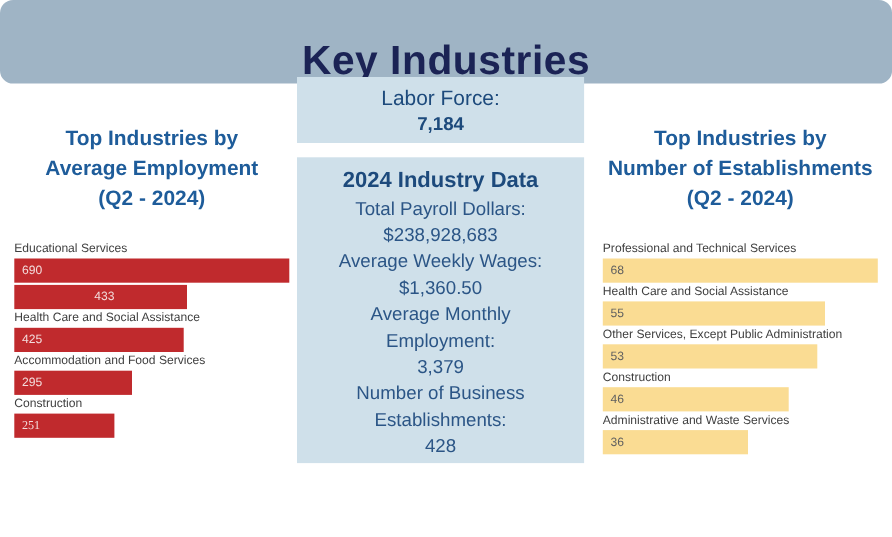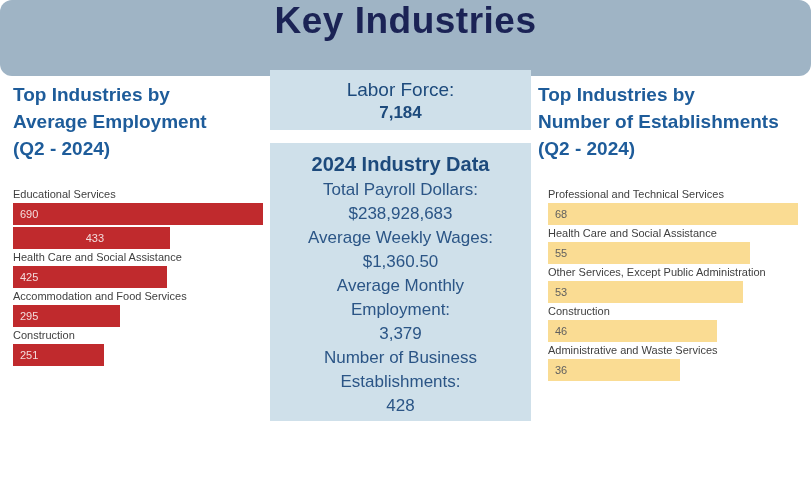--- a/index.html
+++ b/index.html
@@ -9,21 +9,21 @@
     width:811px; height:488px;
     background:#ffffff;
     font-family:"Liberation Sans", "DejaVu Sans", sans-serif;
     overflow:hidden;
   }
   .band {
     background:#9fb4c5;
     width:811px;
     position:absolute; left:0;
   }
-  .header-band { top:0; height:76px; display:flex; align-items:flex-start; justify-content:center;border-radius:12px; }
+  .header-band { top:0; height:76px; display:flex; align-items:flex-end; justify-content:center;border-radius:12px; }
   .page-title {
     color:#1b2355;
     font-size:37px;
     font-weight:800;
     letter-spacing:0.5px;
   }
   .footer-band {
     bottom:0; height:56px;
     display:flex; flex-direction:column; align-items:center; justify-content:center;
     gap:2px;
@@ -35,21 +35,22 @@
     line-height:21px;
     letter-spacing:0.1px;
     white-space:nowrap;
   }
 
   
   .side-panel { position:absolute; top:61px; }
   .left-panel  { left:13px;  width:250px; }
   .right-panel { left:538px; width:270px; }
   .panel-title {
-    margin-top:20px;
+    margin-top:52px;
+    text-align:center;
     color:#1e5c9a;
     font-weight:bold;
     font-size:19px;
     line-height:27px;
     white-space:nowrap;
   }
   .chart { margin-top:26px; }
   .right-panel .chart { margin-left:10px; width:250px; }
   .bar-row { margin-bottom:2px; }
   .bar-label {
@@ -136,21 +137,21 @@
         </div>
         <div class="bar-row">
           <div class="bar-label">Accommodation and Food Services</div>
           <div class="bar" style="width: 42.7536%; background: rgb(192, 42, 45);">
             <span class="bar-value" style="color: rgb(243, 220, 220); text-align: center;">295</span>
           </div>
         </div>
         <div class="bar-row">
           <div class="bar-label">Construction</div>
           <div class="bar" style="width: 36.3768%; background: rgb(192, 42, 45);">
-            <span class="bar-value" style="color: rgb(243, 220, 220);">251</span>
+            <span class="bar-value" style="color: rgb(243, 220, 220); font-family: Liberation Serif, serif;">251</span>
           </div>
         </div>
       </div>
   </div>
 
   <div class="center-panel">
     <div class="info-box labor-box">
       <div class="labor-label">Labor Force:</div>
       <div class="labor-value">7,184</div>
     </div>

